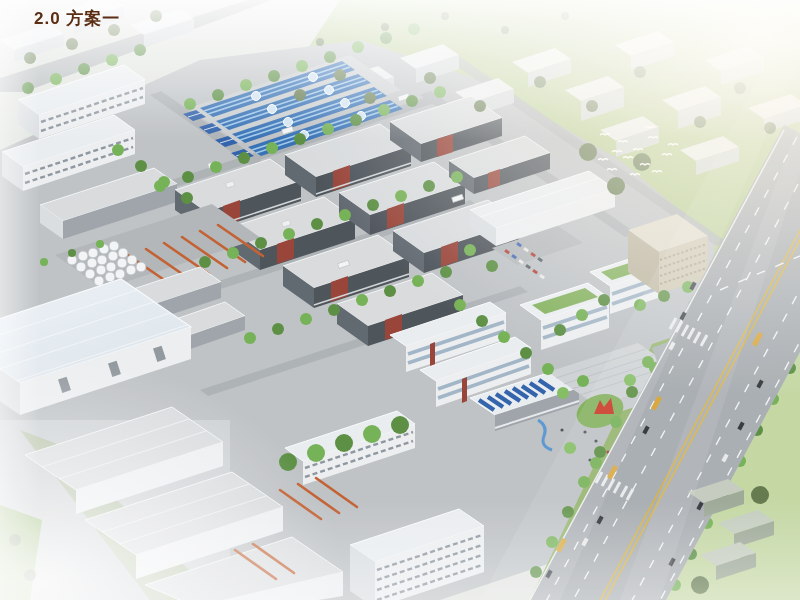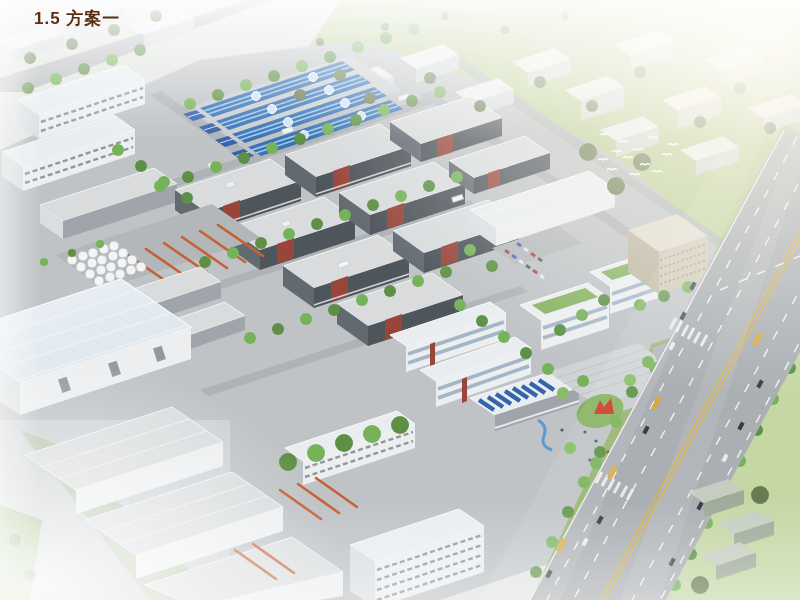--- a/index.html
+++ b/index.html
@@ -630,14 +630,14 @@
     <polygon fill="#ffffff" opacity=".09" points="800,120 620,600 660,600 800,170"></polygon>
     <rect x="0" y="0" width="800" height="600" fill="url(#glow)"></rect>
     <rect x="0" y="0" width="800" height="140" fill="url(#topFade)"></rect>
     <rect x="0" y="0" width="40" height="600" fill="url(#leftFade)"></rect>
     <rect x="0" y="500" width="800" height="100" fill="url(#botFade)"></rect>
     <rect x="0" y="0" width="800" height="600" fill="url(#glowBL)"></rect>
     <rect x="0" y="0" width="800" height="600" fill="#ffffff" opacity=".05"></rect>
   </g>
 </svg>
 
-<div id="plan-title">1.5 方案一</div>
+<div id="plan-title">2.0 方案一</div>
 </div>
 
 </body></html>

